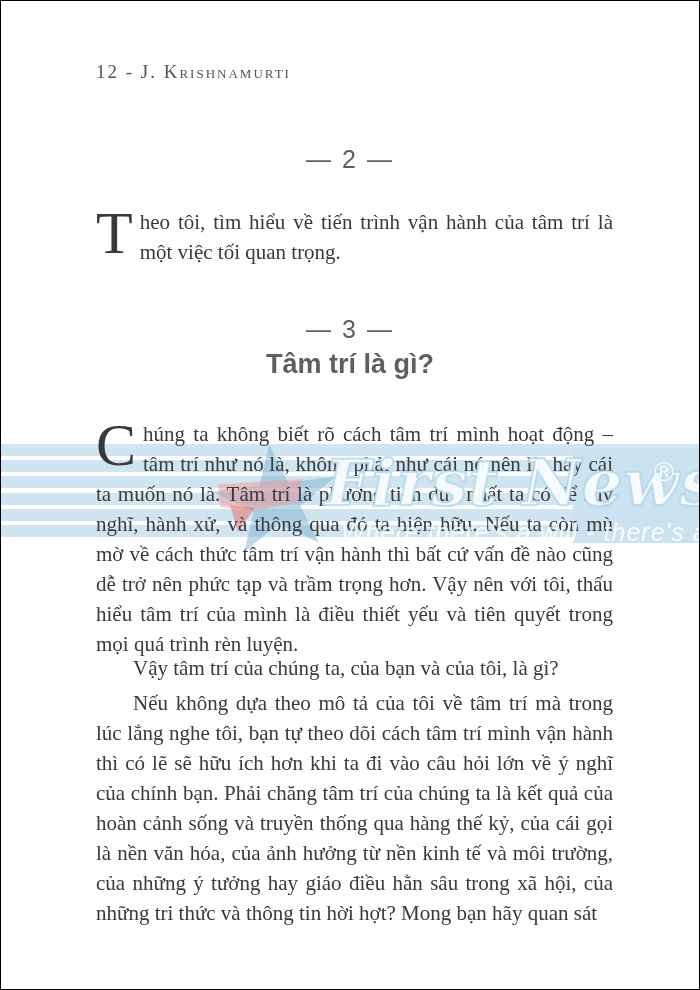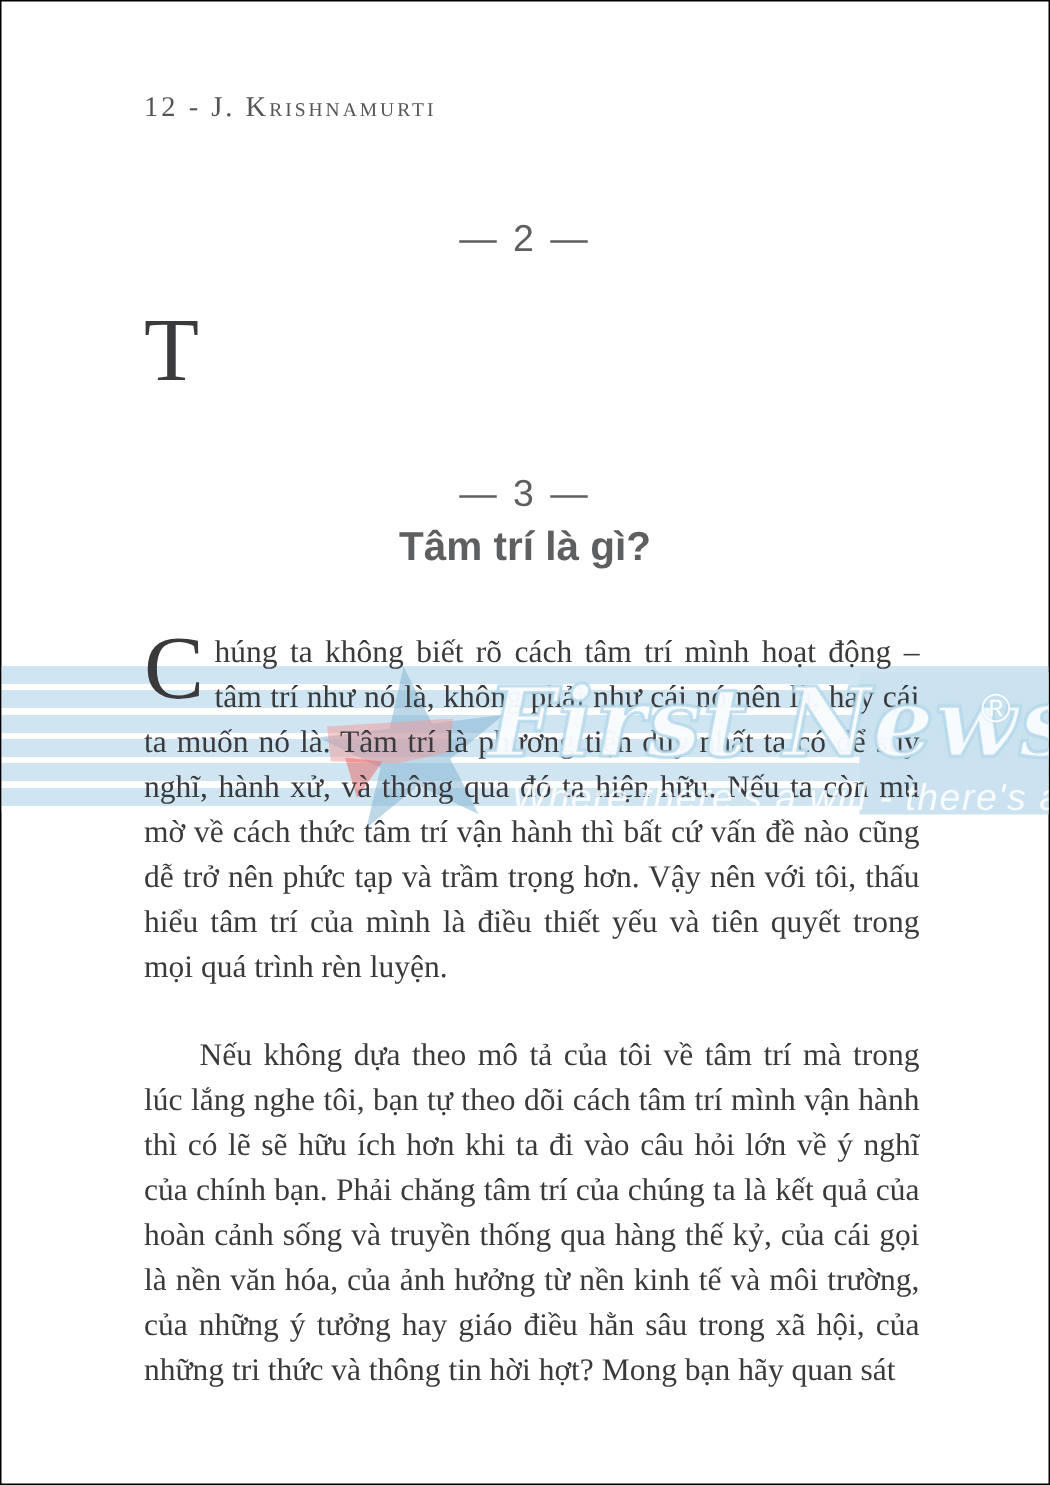--- a/index.html
+++ b/index.html
@@ -96,31 +96,32 @@
     </svg>
     <div class="flag"></div>
     <div class="flag-fold"></div>
   </div>
 
   <header class="running-head">12 - J. Krishnamurti</header>
 
   <div class="marker m2">— 2 —</div>
 
   <p class="body p1">
-    <span class="dc">T</span>
+    <span class="dc">T</span><span>heo tôi, tìm hiểu về tiến trình vận hành của tâm trí là một việc tối quan trọng.</span>
   </p>
 
   <div class="marker m3">— 3 —</div>
 
   <h1 class="chap-title">Tâm trí là gì?</h1>
 
   <p class="body p2">
     <span class="dc">C</span><span>húng ta không biết rõ cách tâm trí mình hoạt động – tâm trí như nó là, không phải như cái nó nên là, hay cái ta muốn nó là. Tâm trí là phương tiện duy nhất ta có để suy nghĩ, hành xử, và thông qua đó ta hiện hữu. Nếu ta còn mù mờ về cách thức tâm trí vận hành thì bất cứ vấn đề nào cũng dễ trở nên phức tạp và trầm trọng hơn. Vậy nên với tôi, thấu hiểu tâm trí của mình là điều thiết yếu và tiên quyết trong mọi quá trình rèn luyện.</span>
   </p>
 
+  <p class="body p3 indent">Vậy tâm trí của chúng ta, của bạn và của tôi, là gì?</p>
 
   <p class="body p4 indent">Nếu không dựa theo mô tả của tôi về tâm trí mà trong lúc lắng nghe tôi, bạn tự theo dõi cách tâm trí mình vận hành thì có lẽ sẽ hữu ích hơn khi ta đi vào câu hỏi lớn về ý nghĩ của chính bạn. Phải chăng tâm trí của chúng ta là kết quả của hoàn cảnh sống và truyền thống qua hàng thế kỷ, của cái gọi là nền văn hóa, của ảnh hưởng từ nền kinh tế và môi trường, của những ý tưởng hay giáo điều hằn sâu trong xã hội, của những tri thức và thông tin hời hợt? Mong bạn hãy quan sát</p>
 
   <div class="wm-over">
     <div class="brand">First News</div>
     <div class="reg">®</div>
     <div class="tagline">Where there's a will - there's a way</div>
   </div>
 
 </div>

